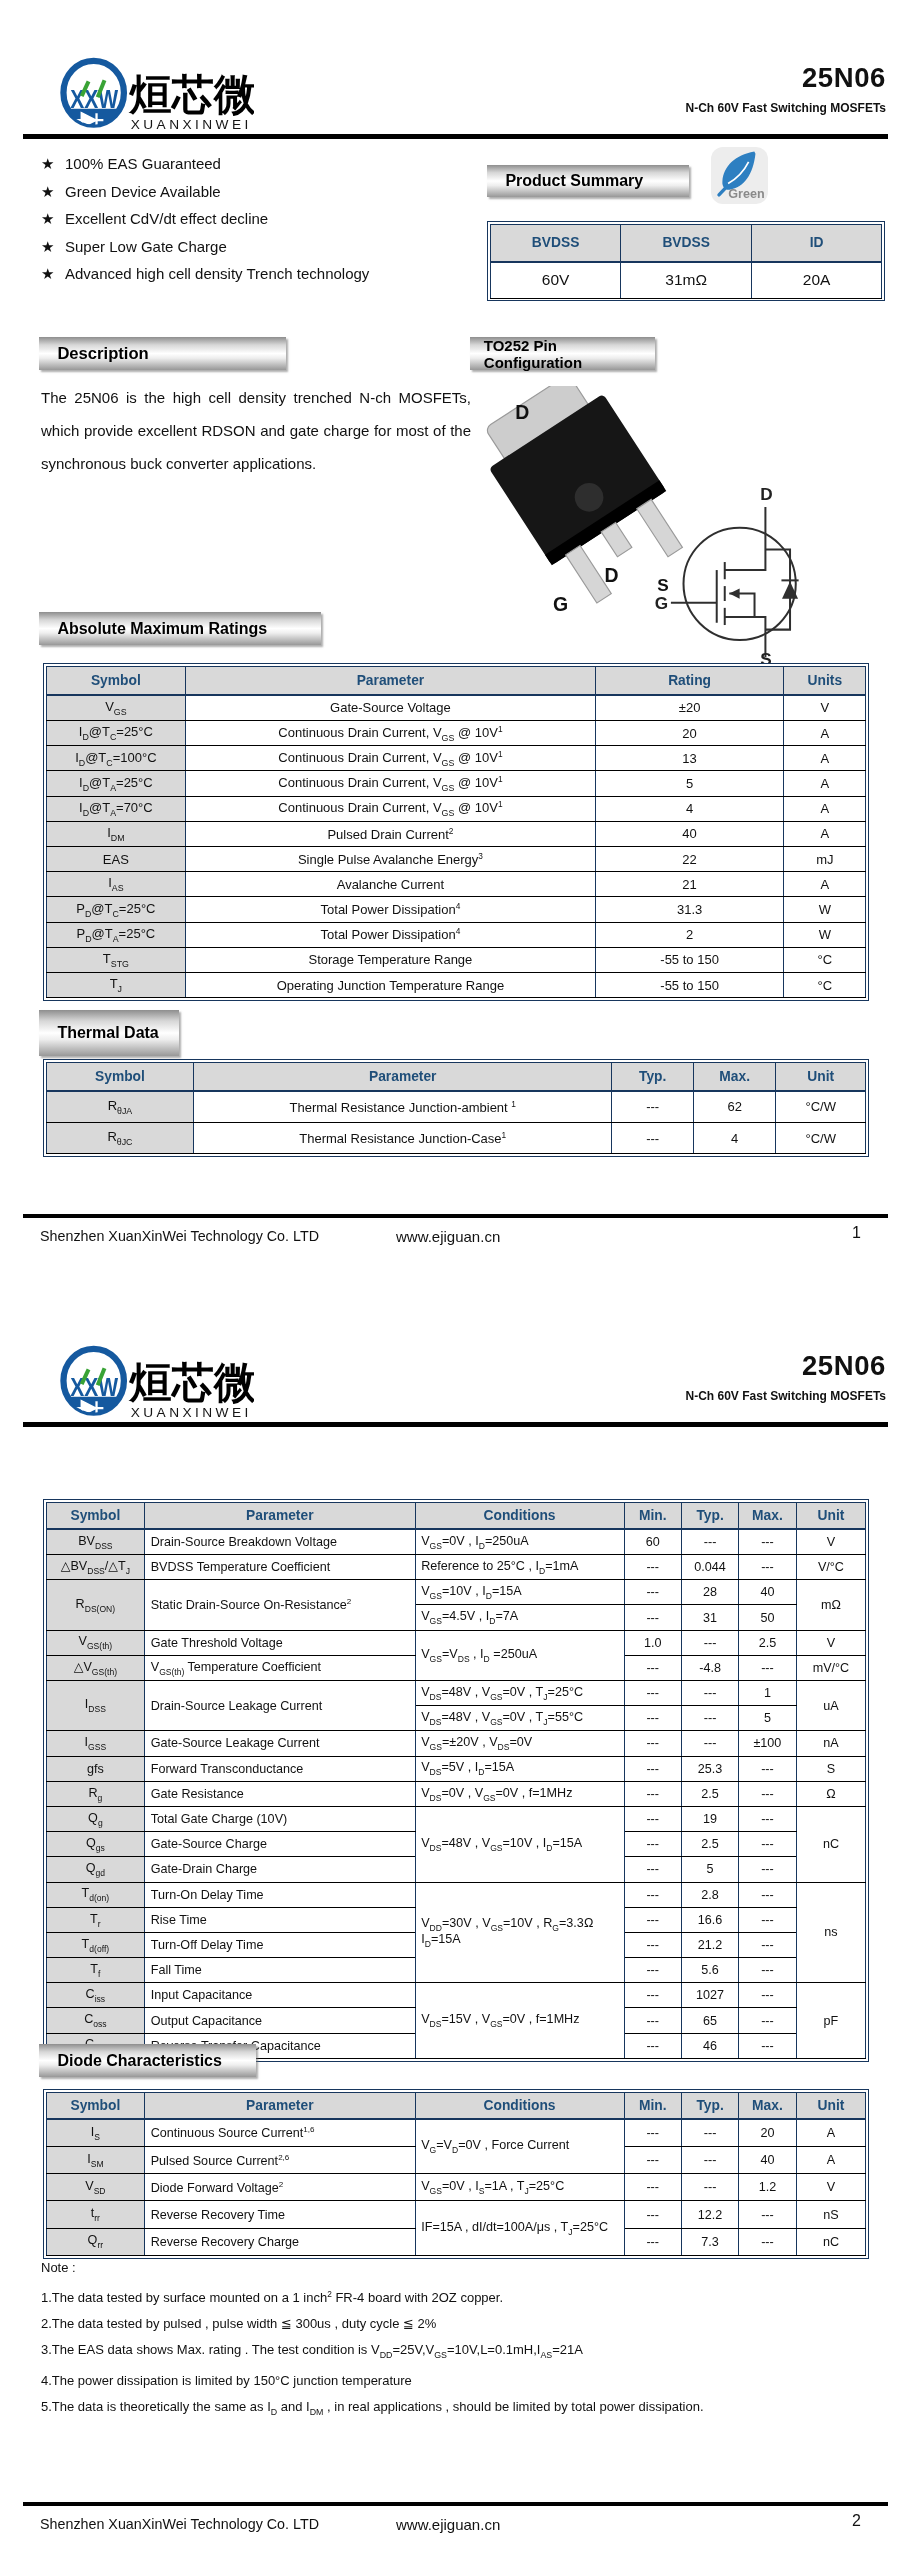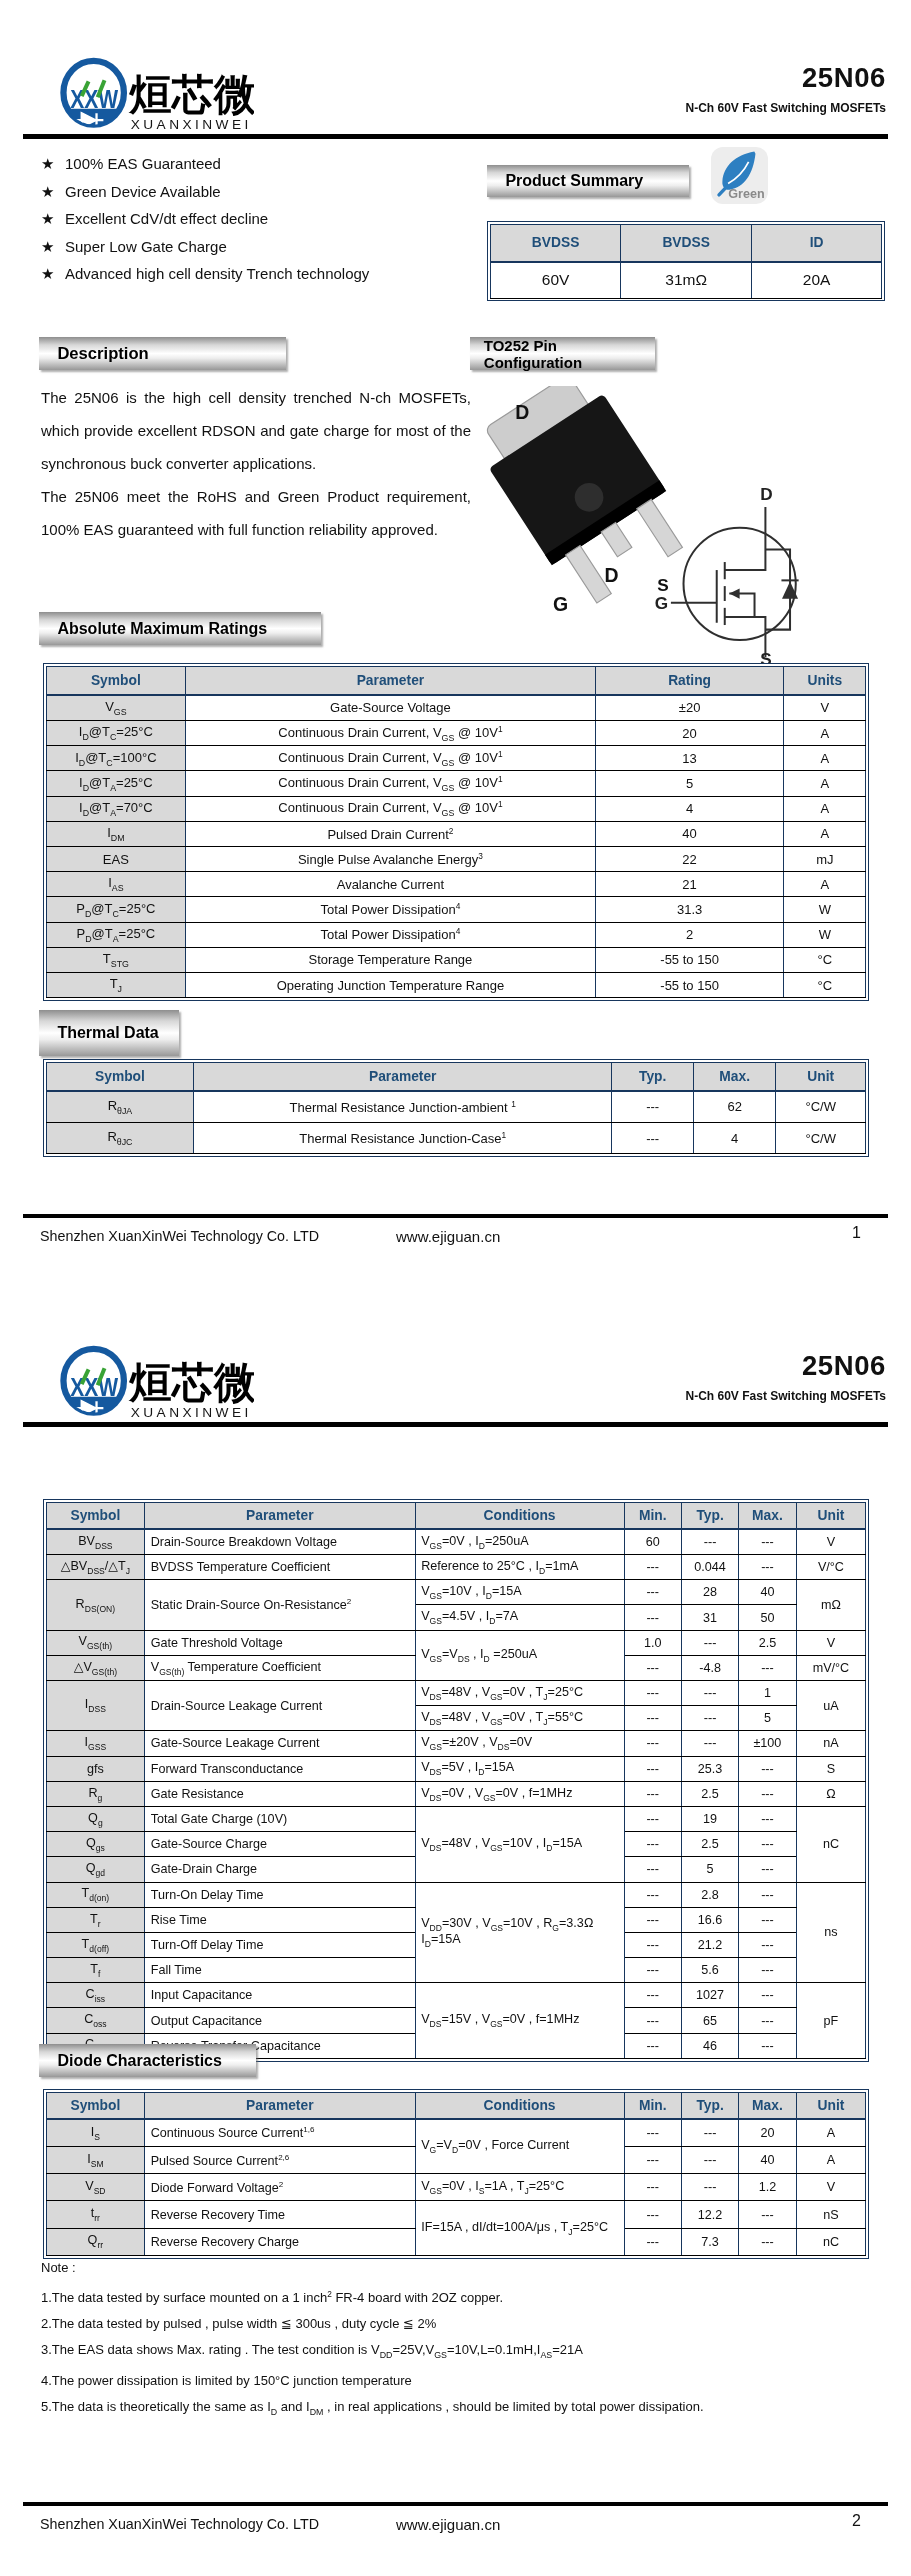--- a/index.html
+++ b/index.html
@@ -144,21 +144,20 @@
               <td>31mΩ</td>
               <td>20A</td>
             </tr>
           </tbody>
         </table>
     </div>
 
     <div class="bar" style="left:39px;top:337px;width:247px;height:33px;font-size:16.6px;">Description</div>
     <div class="descr">
       <p>The 25N06 is the high cell density trenched N-ch MOSFETs, which provide excellent RDSON and gate charge for most of the synchronous buck converter applications.</p>
-      <p>The 25N06 meet the RoHS and Green Product requirement, 100% EAS guaranteed with full function reliability approved.</p>
     </div>
 
     <div class="bar" style="left:470px;top:337px;width:185px;height:33px;font-size:15px;padding-left:13.8px;">TO252 Pin Configuration</div>
 
     <svg class="abs" style="left:485px;top:386px;" width="207" height="235" viewBox="0 0 360 410">
       <g transform="rotate(-33 175 185)">
         <rect x="88" y="-4" width="174" height="86" rx="12" fill="#cdcdcd" stroke="#9a9a9a" stroke-width="2"></rect>
         <rect x="56" y="58" width="238" height="202" rx="8" fill="#161616"></rect>
         <path d="M56,238 L294,238 L294,260 L56,260 Z" fill="#000000"></path>
         <circle cx="175" cy="196" r="25" fill="#2e2e2e"></circle>

